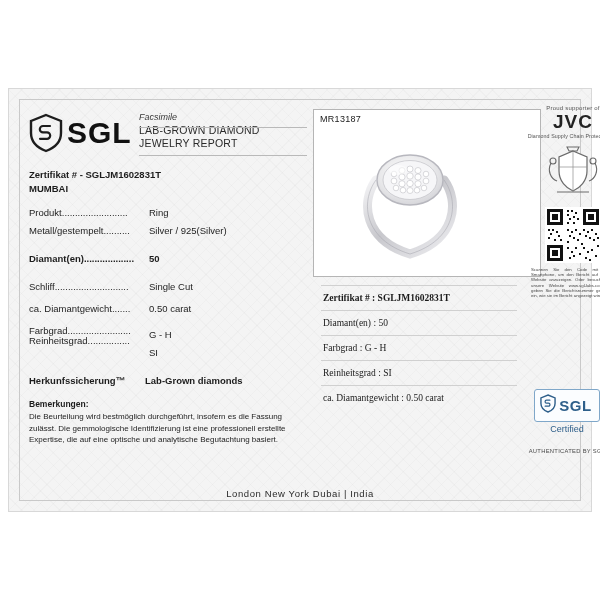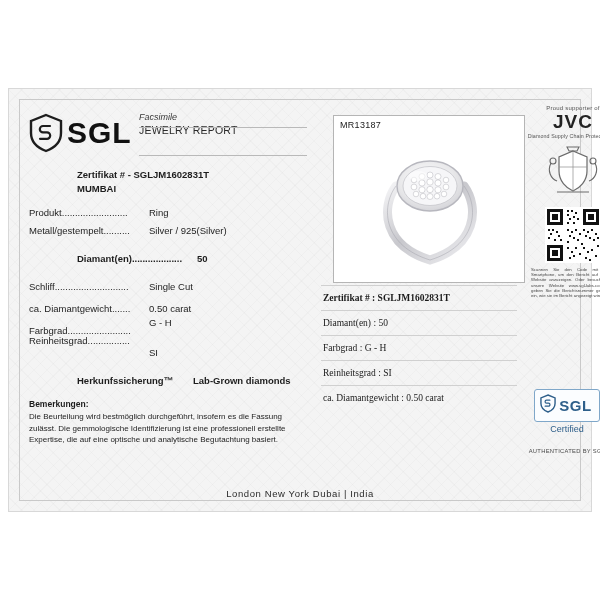--- a/index.html
+++ b/index.html
@@ -98,21 +98,20 @@
   }
 
   .lbl {
     position: absolute;
     font-size: 9.5px;
     color: #1d1d1d;
     white-space: nowrap;
   }
   .bold {
     font-weight: bold;
-    margin-left: 48px;
   }
   .val {
     position: absolute;
     font-size: 9.5px;
     color: #1d1d1d;
     white-space: nowrap;
   }
   .remarks-head {
     position: absolute;
     font-size: 8.5px;
@@ -124,28 +123,27 @@
     left: 8px;
     width: 262px;
     font-size: 8px;
     line-height: 11.5px;
     color: #232323;
   }
 
   
   #photo-box {
     position: absolute;
-    left: 324px;
+    left: 304px;
     top: 20px;
-    width: 192px;
+    width: 228px;
     height: 168px;
     background: #ffffff;
     border: 1px solid #b5b5b5;
     box-sizing: border-box;
-    margin-top: 6px;
   }
   #photo-id {
     position: absolute;
     left: 6px;
     top: 4px;
     font-size: 9px;
     color: #1a1a1a;
     letter-spacing: 0.3px;
   }
   #ring {
@@ -283,20 +281,21 @@
           <svg width="34" height="40" viewBox="0 0 34 40">
             <path d="M17 2 L32 8 V20 C32 29 25 35 17 38 C9 35 2 29 2 20 V8 Z" fill="none" stroke="#1d1d1d" stroke-width="2.4"></path>
             <path d="M21 13 h-7 a3.2 3.2 0 0 0 0 6.4 h4 a3.2 3.2 0 0 1 0 6.4 h-7" fill="none" stroke="#1d1d1d" stroke-width="2.2" stroke-linecap="round"></path>
           </svg>
         </span>
         <span class="sgl-word">SGL</span>
       </div>
 
       <div class="report-title">
         <div class="facsimile">Facsimile</div>
+        <div class="report-line">LAB-GROWN DIAMOND</div>
         <div class="report-line">JEWELRY REPORT</div>
       </div>
       <div class="divider" style="top:24px;"></div>
       <div class="divider" style="top:52px;"></div>
 
       <div class="lbl bold" style="left:8px; top:66px;">Zertifikat # - SGLJM1602831T</div>
       <div class="lbl bold" style="left:8px; top:80px;">MUMBAI</div>
 
       <div class="lbl" style="left:8px;  top:104px;">Produkt.........................</div>
       <div class="val" style="left:128px;top:104px;">Ring</div>
@@ -307,21 +306,21 @@
       <div class="lbl bold" style="left:8px;  top:150px;">Diamant(en)...................</div>
       <div class="val bold" style="left:128px;top:150px;">50</div>
 
       <div class="lbl" style="left:8px;  top:178px;">Schliff............................</div>
       <div class="val" style="left:128px;top:178px;">Single Cut</div>
 
       <div class="lbl" style="left:8px;  top:200px;">ca. Diamantgewicht.......</div>
       <div class="val" style="left:128px;top:200px;">0.50 carat</div>
 
       <div class="lbl" style="left:8px;  top:222px;">Farbgrad........................</div>
-      <div class="val" style="left:128px;top:214px;">G - H</div>
+      <div class="val" style="left:128px;top:226px;">G - H</div>
 
       <div class="lbl" style="left:8px;  top:232px;">Reinheitsgrad................</div>
       <div class="val" style="left:128px;top:244px;">SI</div>
 
       <div class="lbl bold" style="left:8px;  top:272px;">Herkunfssicherung™</div>
       <div class="val bold" style="left:124px;top:272px;">Lab-Grown diamonds</div>
 
       <div class="remarks-head" style="left:8px; top:296px;">Bemerkungen:</div>
       <div class="remarks-body" style="top:308px;">Die Beurteilung wird bestmöglich durchgeführt, insofern es die Fassung zulässt. Die gemmologische Identifizierung ist eine professionell erstellte Expertise, die auf eine optische und analytische Begutachtung basiert.</div>
     </div>

